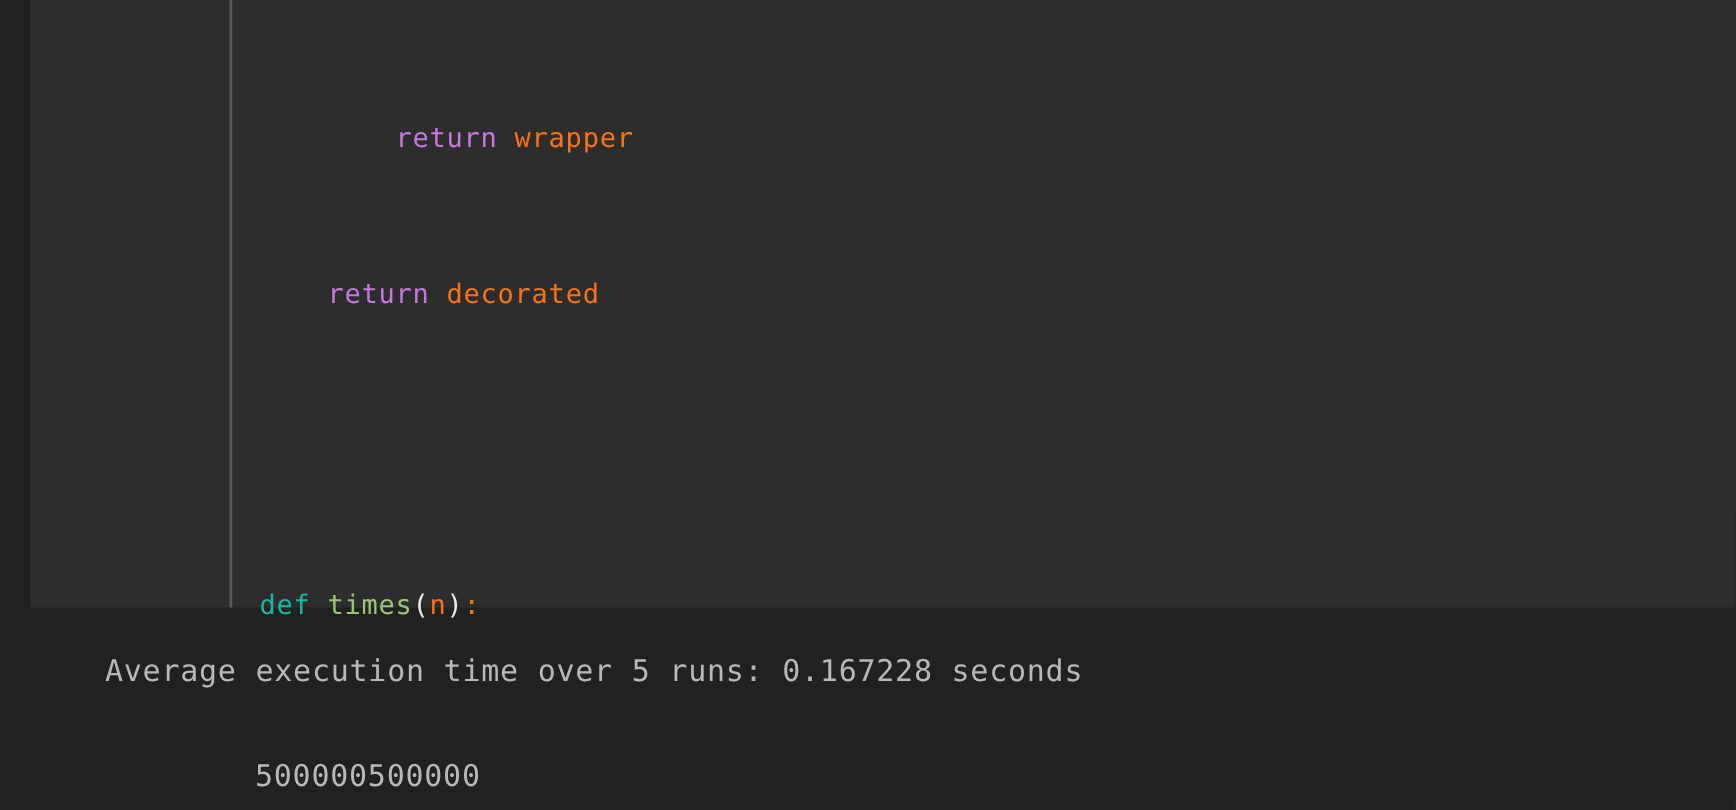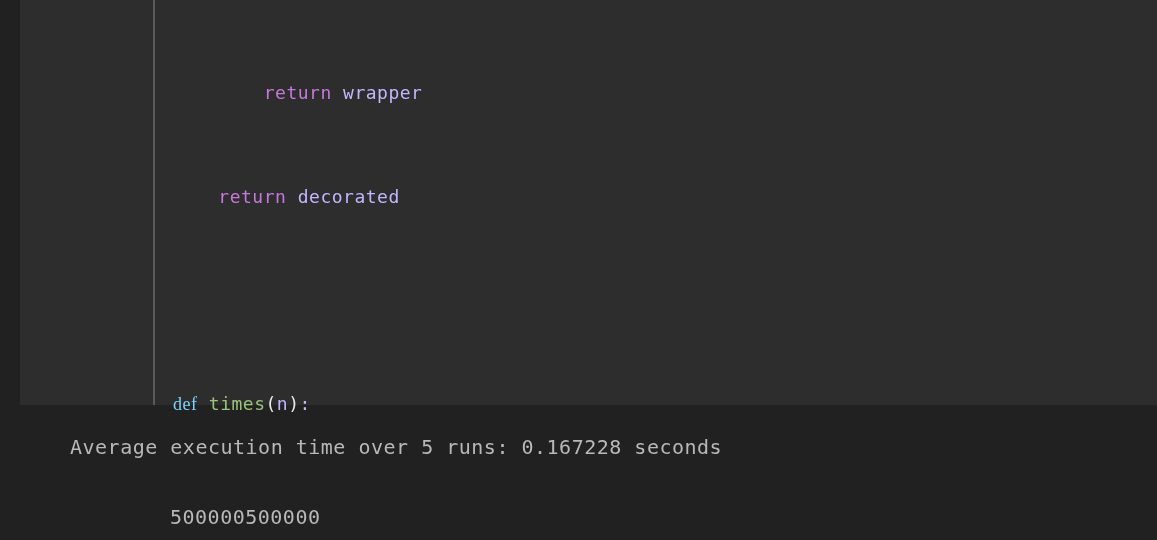--- a/index.html
+++ b/index.html
@@ -59,26 +59,26 @@
       height: 35px;
       line-height: 35px;
     }
     .output-spacer {
       height: 35px;
     }
     .output-result {
       padding-left: 100px;
     }
     .kw-return { color: #c678dd; margin-top: 32px; }
-    .kw-def { color: #7dd3fc; font-family: Liberation Serif, serif; }
+    .kw-def { color: #14b8a6; }
     .decorator { color: #61afef; }
     .func-name { color: #98c379; }
     .number { color: #8a7cff; }
     .paren { color: #e8e8e8; }
-    .variable { color: #c4b5fd; }
+    .variable { color: #f97316; }
   </style>
 </head>
 <body>
 
 <div class="editor-container">
   <div class="left-margin"></div>
   <div class="gutter"></div>
   <div class="code-area">
     <div class="code-line"><span class="variable">        </span><span class="kw-return">return</span><span class="variable"> wrapper</span></div>
     <div class="code-line"><span class="variable">    </span><span class="kw-return">return</span><span class="variable"> decorated</span></div>

